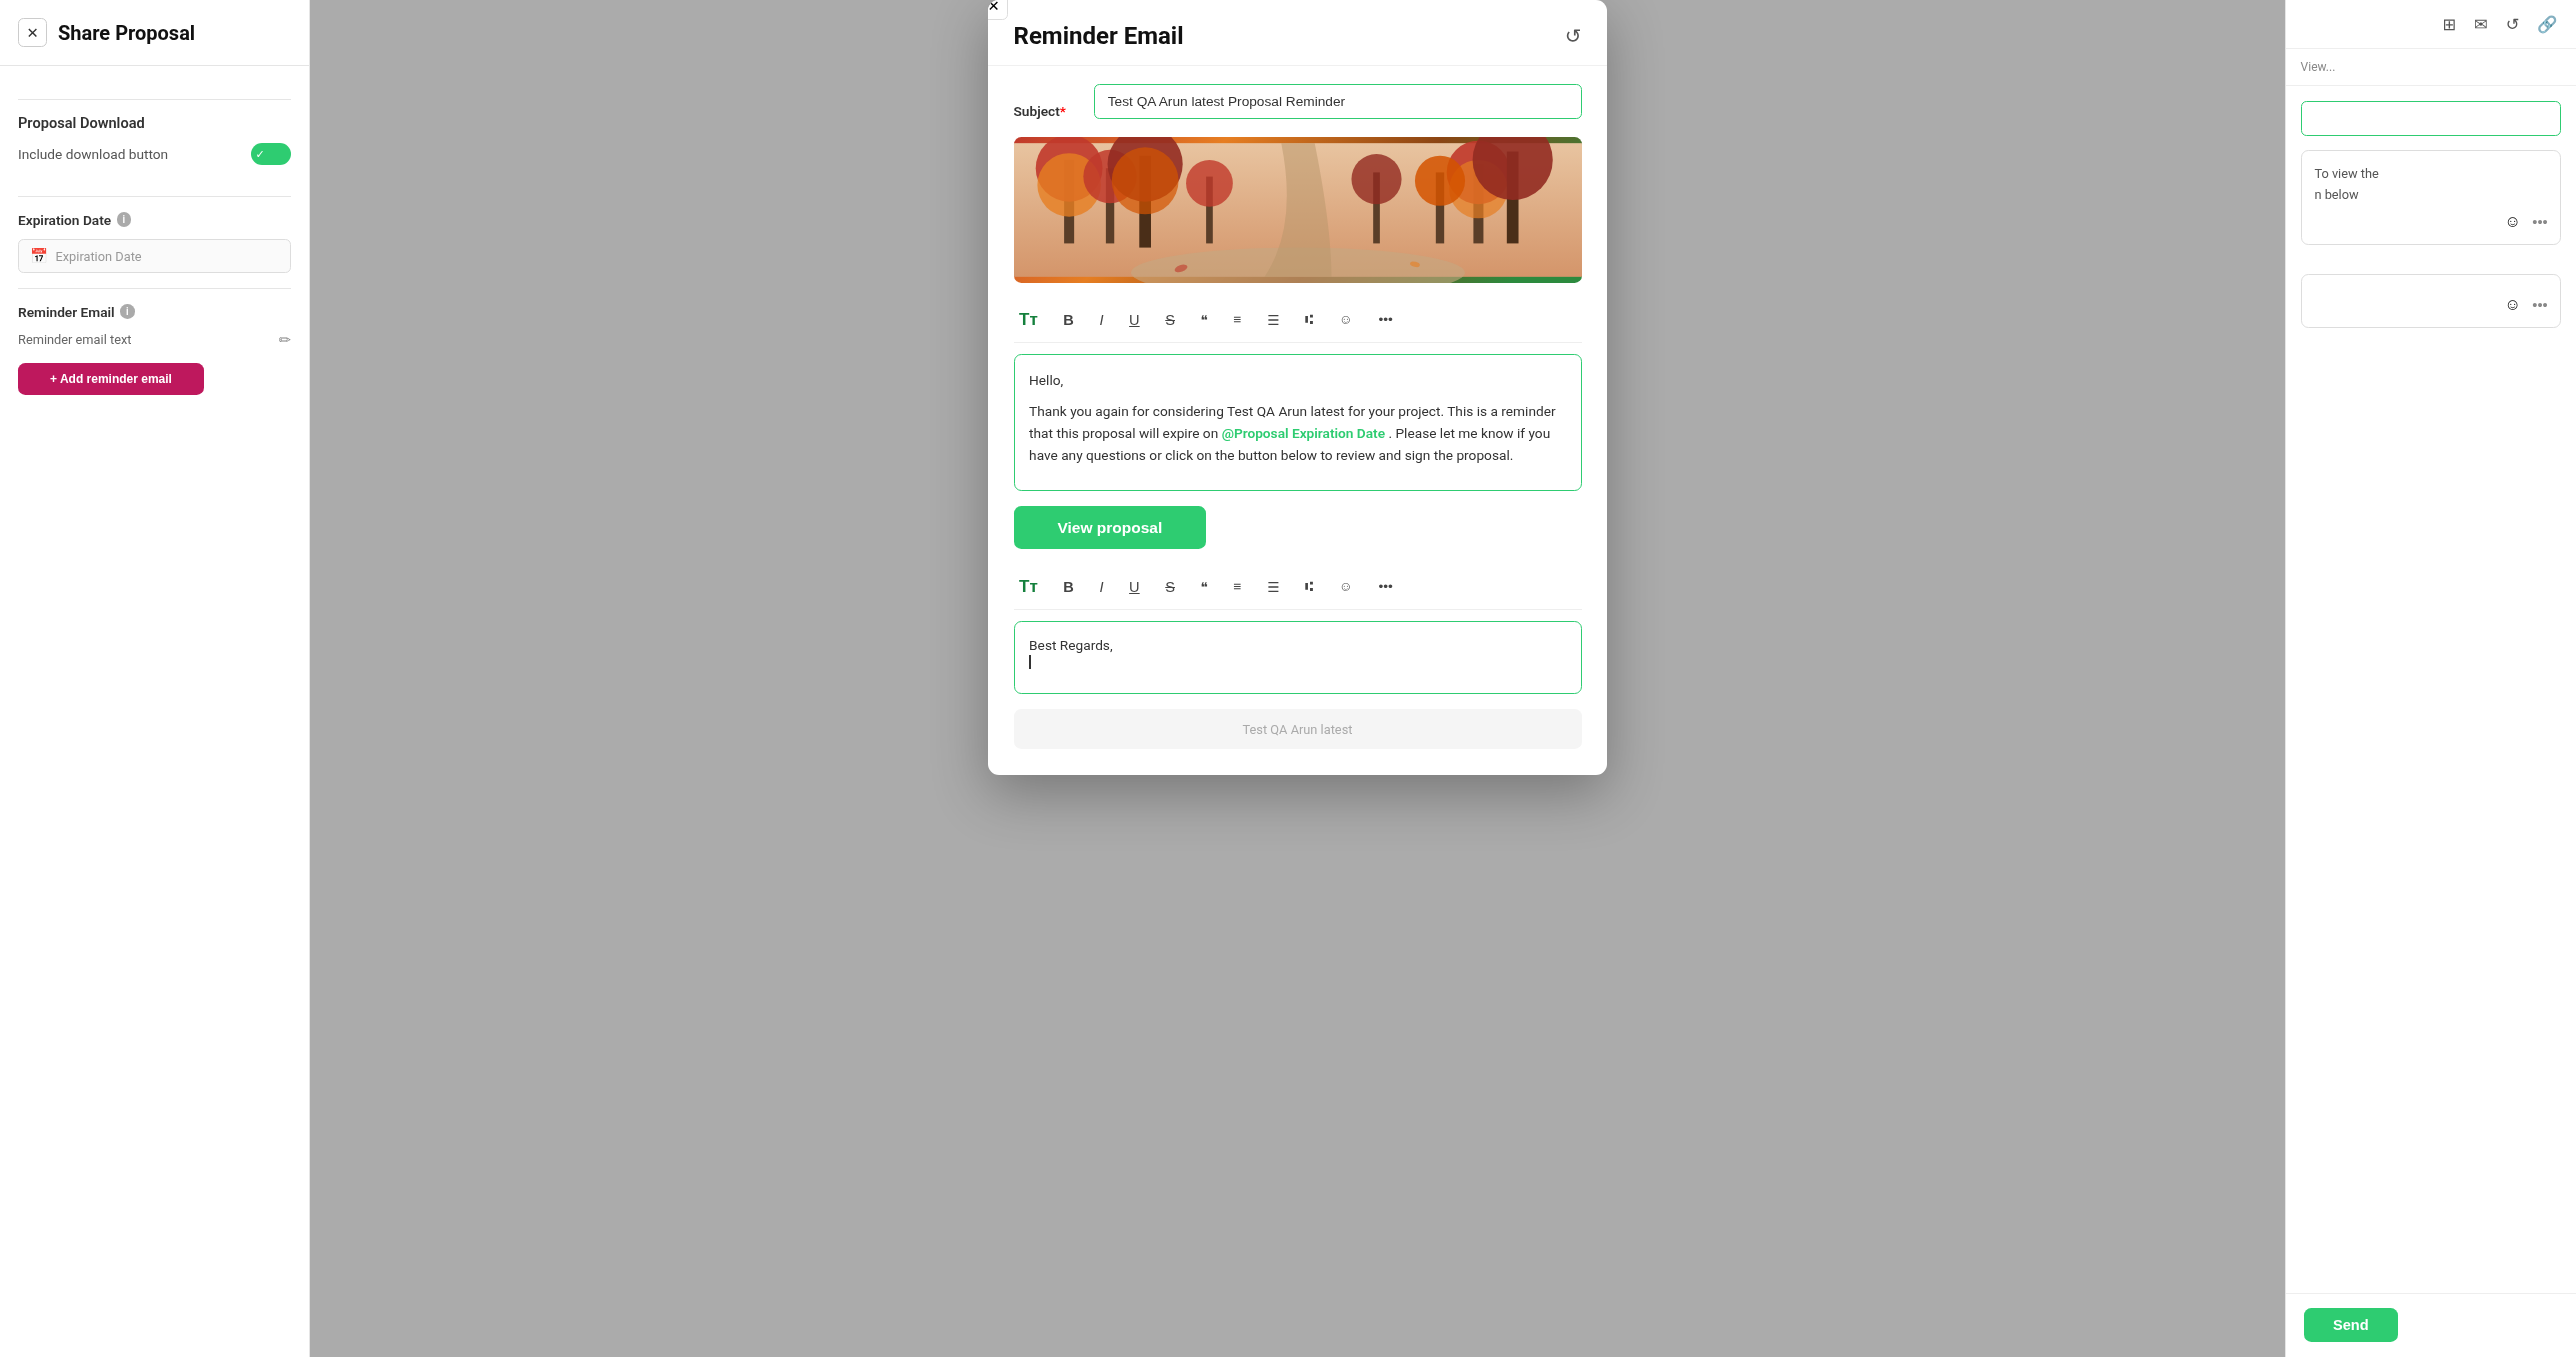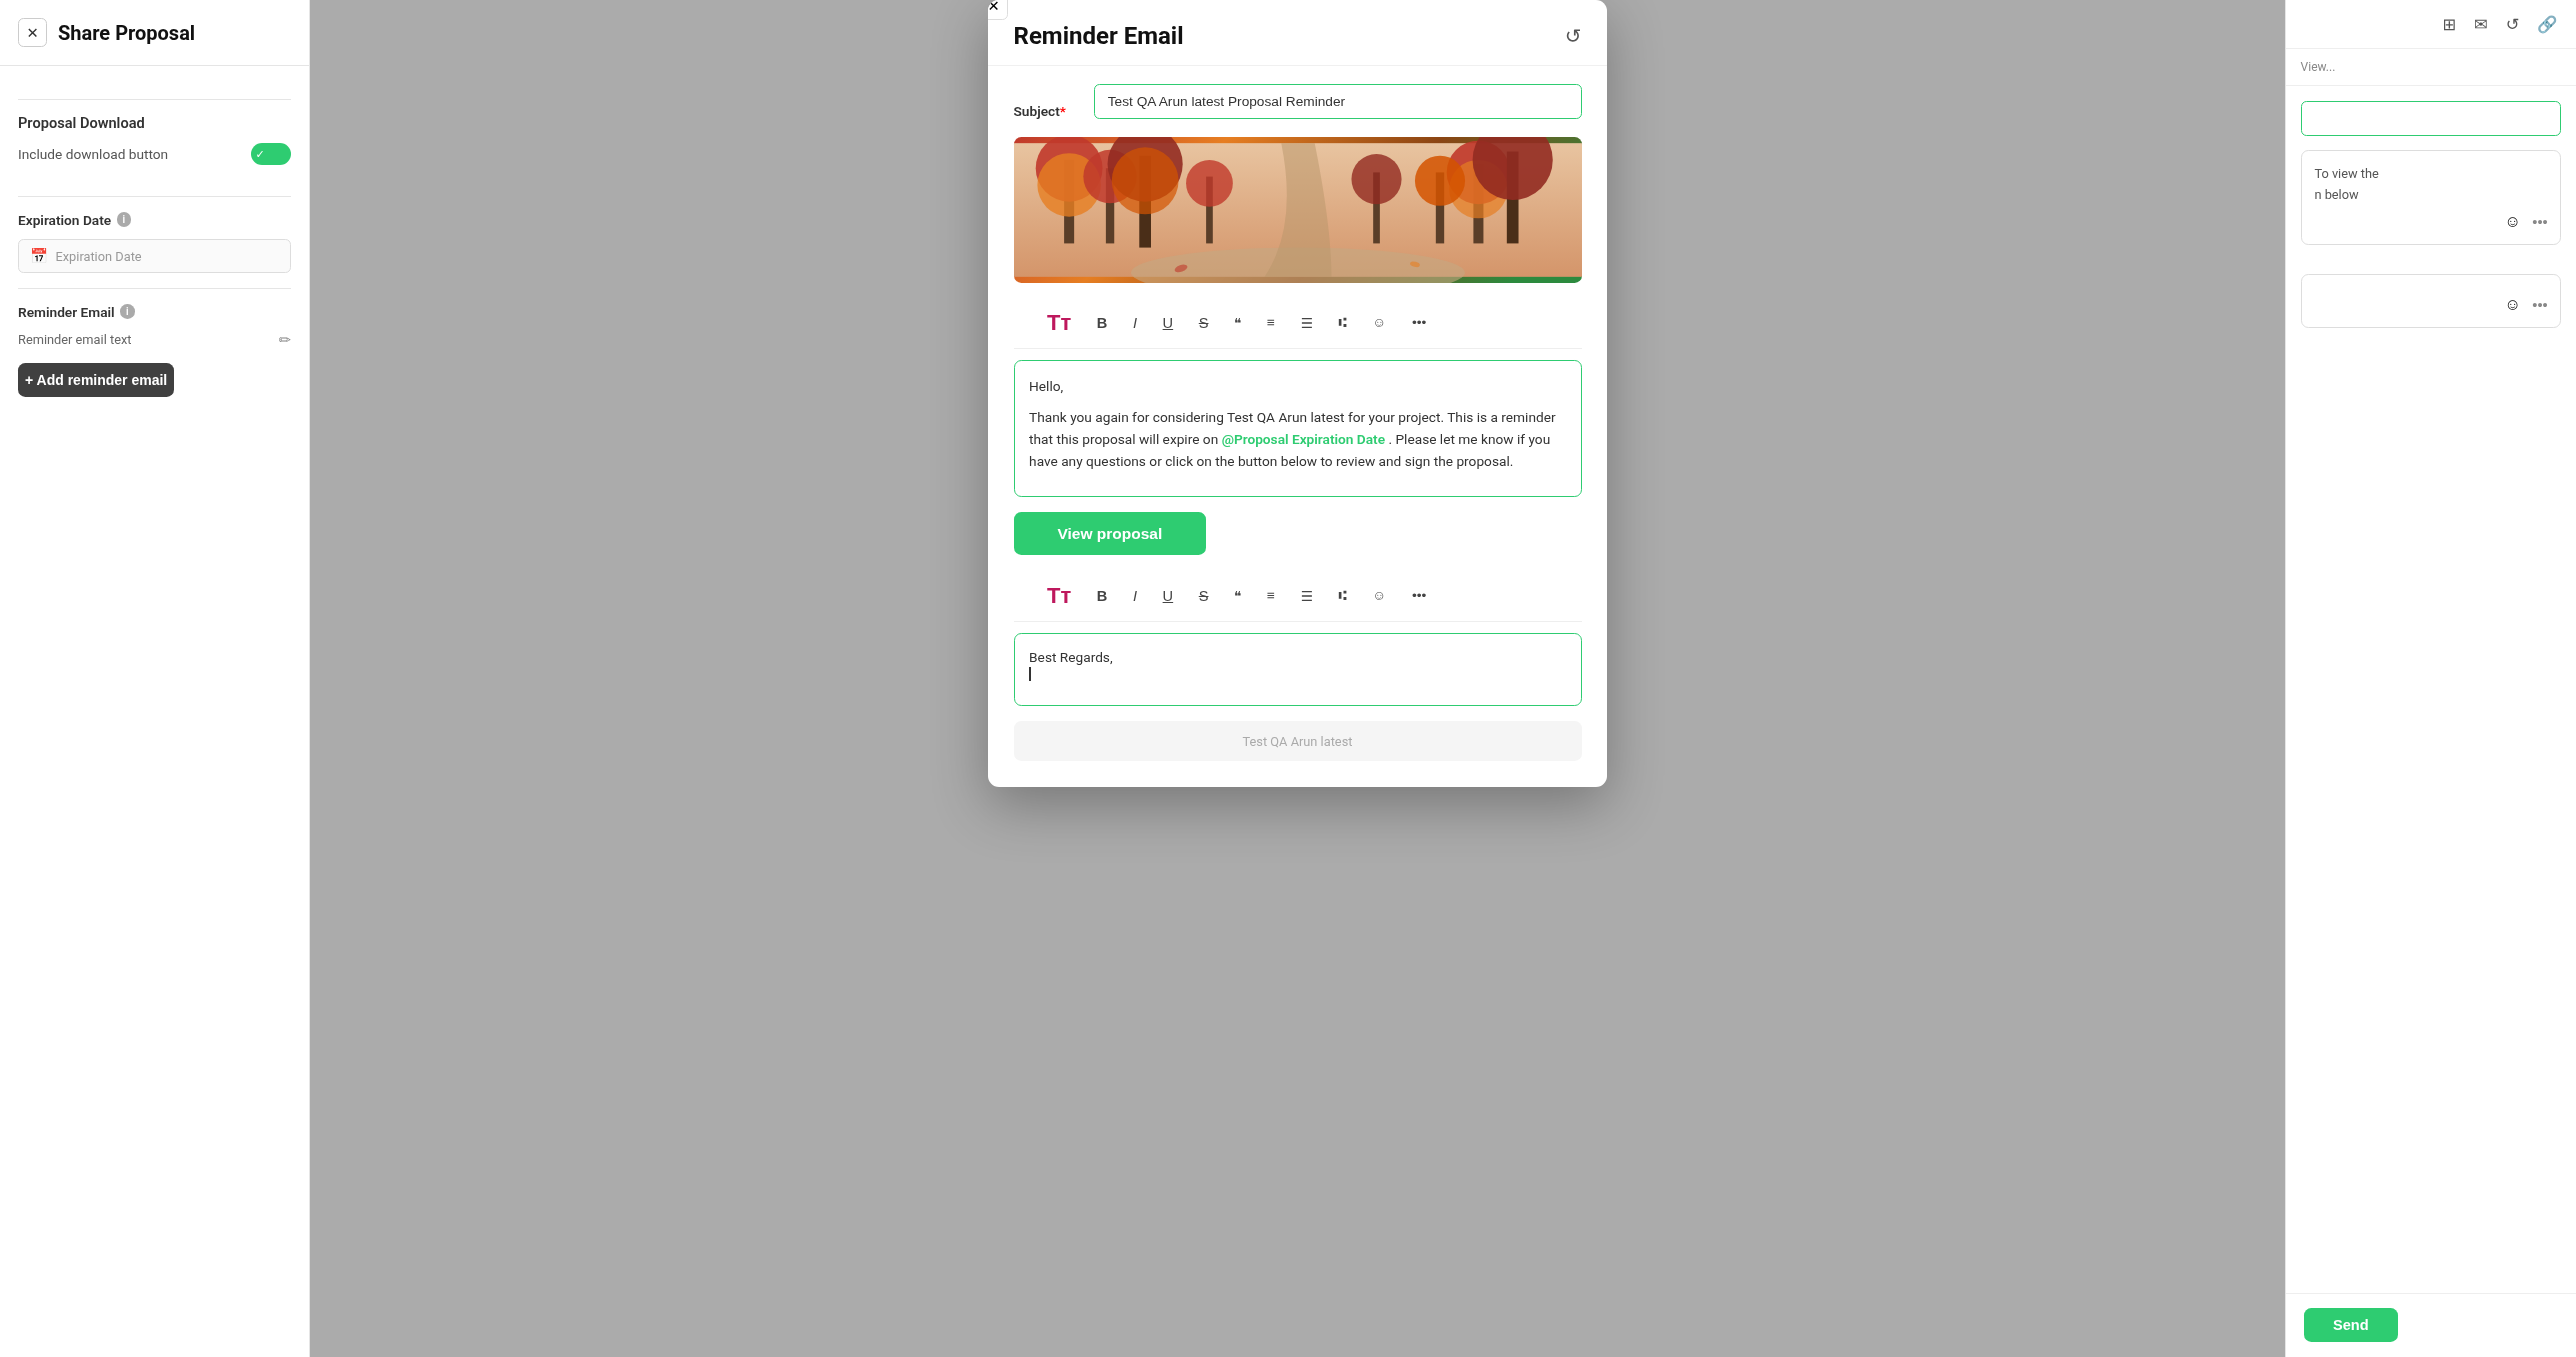--- a/index.html
+++ b/index.html
@@ -166,26 +166,26 @@
       color: #666;
     }
 
     .edit-icon {
       color: #888;
       font-size: 14.6px;
       cursor: pointer;
     }
 
     .add-reminder-btn {
-      background: #404040;
+      background: #be185d;
       color: #fff;
       border: none;
       border-radius: 7.3px;
-      padding: 9px 7px;
-      font-size: 14px;
+      padding: 9px 32px;
+      font-size: 12px;
       font-weight: 600;
       cursor: pointer;
       display: flex;
       align-items: center;
       gap: 5.5px;
     }
 
     
     .main-area {
       flex: 1;
@@ -330,24 +330,23 @@
       align-items: center;
       justify-content: center;
     }
 
     .toolbar-btn.bold { font-weight: 900; font-size: 14.6px; }
     .toolbar-btn.italic { font-style: italic; font-size: 14.6px; }
     .toolbar-btn.underline { text-decoration: underline; font-size: 14.6px; }
     .toolbar-btn.strike { text-decoration: line-through; font-size: 14.6px; }
 
     .text-format-icon {
-      font-size: 22px;
+      font-size: 17px;
       font-weight: 700;
-      color: #be185d;
-      margin-left: 28px;
+      color: #15803d;
     }
 
     
     .email-body-area {
       border: 1.8px solid #2ecc71;
       border-radius: 7.3px;
       padding: 14.6px;
       margin-bottom: 14.6px;
       min-height: 109px;
       font-size: 13.7px;

